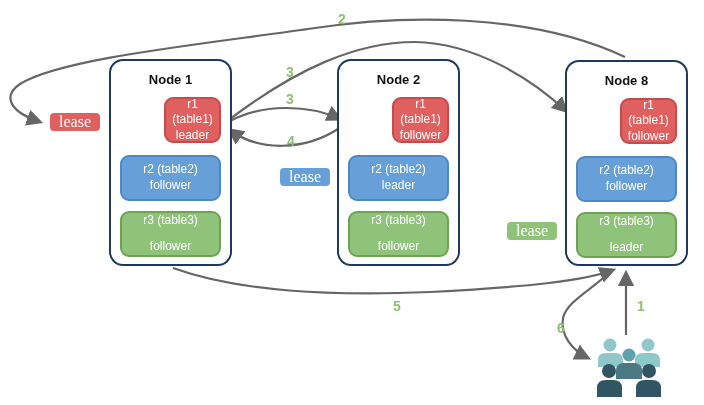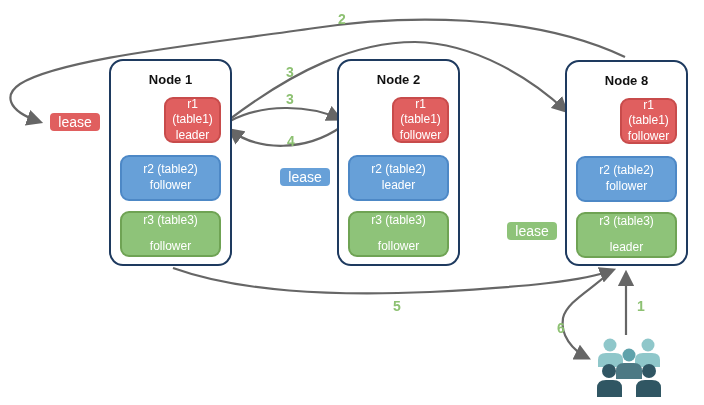--- a/index.html
+++ b/index.html
@@ -20,21 +20,21 @@
     position:absolute;left:9px;right:9px;height:46px;box-sizing:border-box;
     border-radius:9px;border:2px solid;color:#ffffff;font-size:12px;line-height:1.3;
     display:flex;flex-direction:column;align-items:center;justify-content:center;text-align:center;
   }
   .pos-r1{top:36px;margin-left:44px;} .pos-r2{top:94px;} .pos-r3{top:150px;justify-content:space-between;}
   .scheme-red{background:#e05f5f;border-color:#c84b4b;}
   .scheme-blue{background:#67a0d8;border-color:#4d88c6;}
   .scheme-green{background:#8ec379;border-color:#6fa354;}
   .lease{
     position:absolute;box-sizing:border-box;width:54px;height:22px;border-radius:6px;border:2px solid;
-    color:#ffffff;font-size:14px;display:flex;align-items:center;justify-content:center;z-index:3;
+    color:#ffffff;font-size:16px;display:flex;align-items:center;justify-content:center;z-index:3;font-family:Liberation Serif, serif;
   }
   .lease-red{left:48px;top:111px;}
   .lease-blue{left:278px;top:166px;}
   .lease-green{left:505px;top:220px;}
   .step-num{
     position:absolute;transform:translate(-50%,-50%);
     color:#8dc172;font-size:14px;font-weight:bold;z-index:4;
   }
   .sn-2{left:342px;top:19px;}
   .sn-3a{left:290px;top:72px;}

